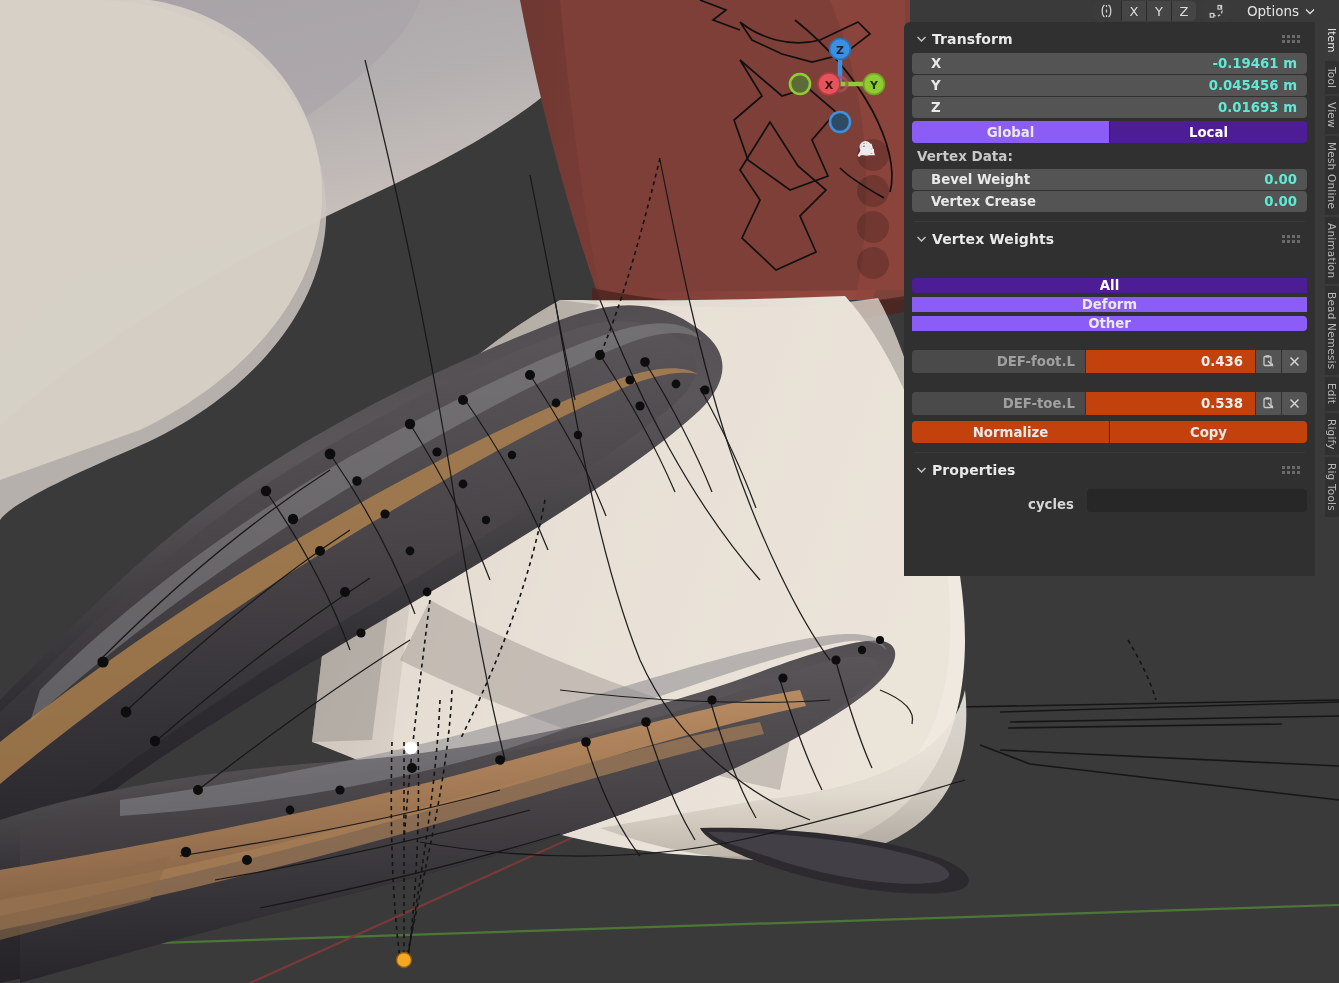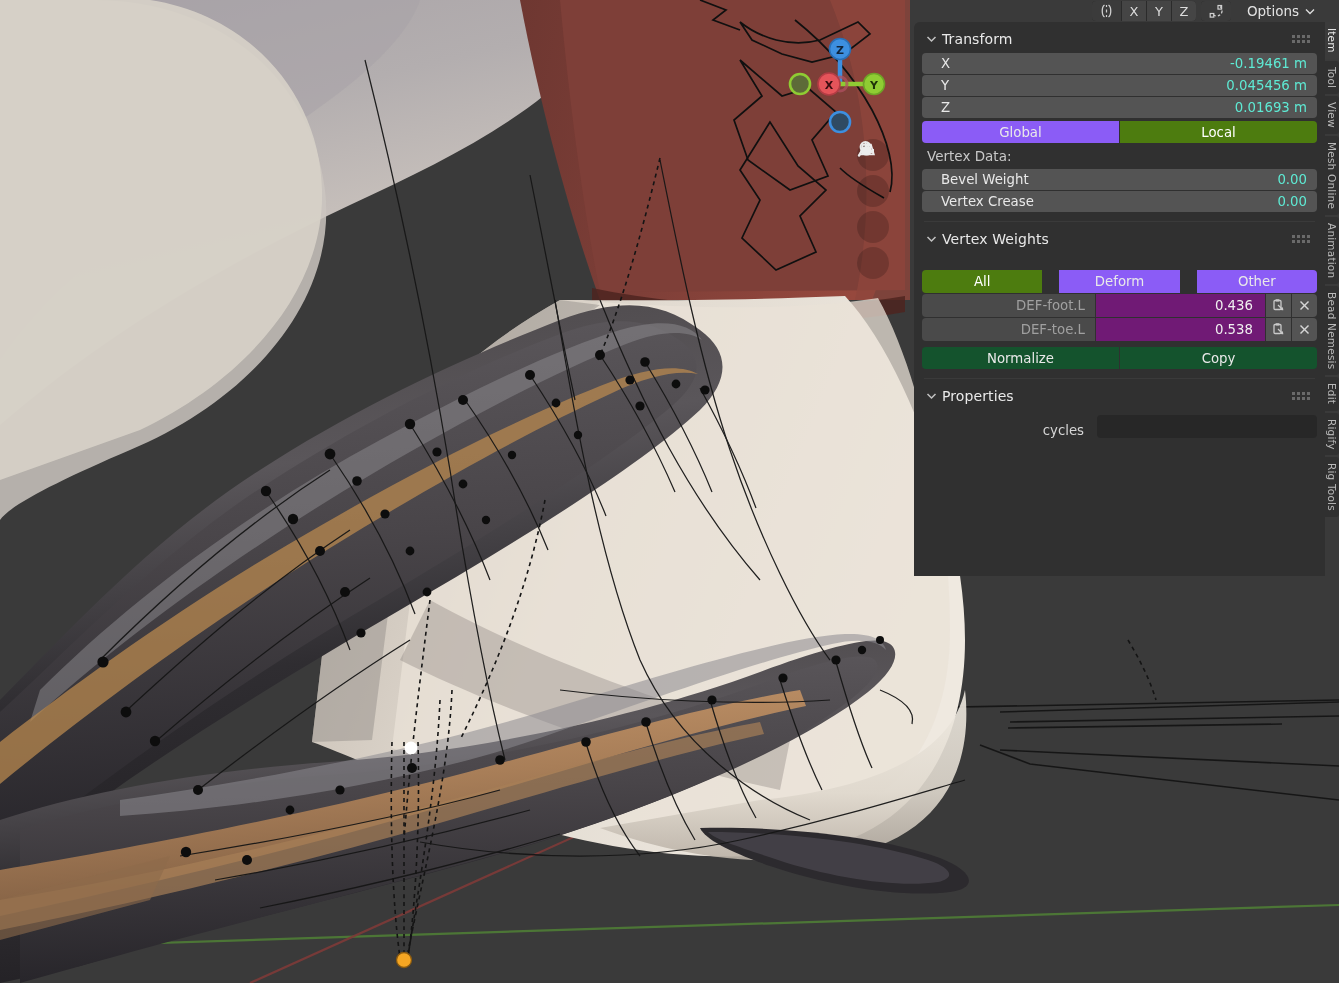--- a/index.html
+++ b/index.html
@@ -25,27 +25,28 @@
   .nav-btn {
     width: 32px; height: 32px; border-radius: 50%;
     background: rgba(0,0,0,0.18);
     display: flex; align-items: center; justify-content: center;
     margin-bottom: 4px;
   }
   .nav-btn svg { position: static; }
 
   
   #npanel {
-    position: absolute; right: 14px; top: 22px;
+    position: absolute; right: 24px; top: 22px;
     width: 411px; min-height: 554px;
     background: #303030;
     border-top-left-radius: 6px;
     color: #e5e5e5;
     font-size: 13.5px;
     padding-bottom: 10px;
+    font-weight: bold;
   }
   .panel { padding: 0 8px; }
   .panel-head {
     display: flex; align-items: center;
     height: 26px; padding: 0 4px; margin-top: 4px;
     cursor: default;
   }
   .panel-head .chev { width: 16px; color: #c2c2c2; font-size: 11px; line-height: 1; }
   .panel-head .ptitle { flex: 1; font-size: 14px; color: #e9e9e9; letter-spacing: .1px; }
   .dotgrid { display: grid; grid-template-columns: repeat(4, 3px); grid-template-rows: repeat(2, 3px);
@@ -63,48 +64,48 @@
   .field .v { color: #5eead4; }
 
   .seg-row { display: flex; gap: 1px; margin-top: 3px; }
   .seg {
     flex: 1; height: 22px; background: #8b5cf6; color: #e9e9e9;
     display: flex; align-items: center; justify-content: center;
     font-size: 13.3px;
   }
   .seg:first-child { border-top-left-radius: 4px; border-bottom-left-radius: 4px; }
   .seg:last-child  { border-top-right-radius: 4px; border-bottom-right-radius: 4px; }
-  .seg.active { background: #4d7c0f; color: #ffffff; }
+  .seg.active { background: #4c1d95; color: #ffffff; }
 
   .separator { height: 1px; background: #3a3a3a; margin: 9px 2px 0 2px; }
 
-  .vg-tabs { display: flex; gap: 17px; margin-top: 18px; }
+  .vg-tabs { display: flex; gap: 4px; margin-top: 26px; flex-direction: column; }
   .vg-tabs .seg { height: 23px; }
 
-  .wrow { display: flex; align-items: center; gap: 1px; margin-top: 1px; text-align: center; }
+  .wrow { display: flex; align-items: center; gap: 1px; margin-top: 19px; text-align: center; }
   .wname {
     width: 173px; height: 23px; background: #4a4a4a;
     border-top-left-radius: 4px; border-bottom-left-radius: 4px;
     display: flex; align-items: center; justify-content: flex-end;
     padding-right: 10px; color: #a0a0a0; font-size: 13.3px;
   }
   .wval {
-    flex: 1; height: 23px; background: #701a75;
+    flex: 1; height: 23px; background: #c2410c;
     display: flex; align-items: center; justify-content: flex-end;
     padding-right: 12px; color: #f0f0f0; font-size: 13.3px;
   }
   .wicon {
     width: 25px; height: 23px; background: #545454;
     display: flex; align-items: center; justify-content: center;
   }
   .wicon.last { border-top-right-radius: 4px; border-bottom-right-radius: 4px; }
 
   .btn-row { display: flex; gap: 1px; margin-top: 6px; }
   .btn {
-    flex: 1; height: 22px; background: #14532d; color: #e9e9e9;
+    flex: 1; height: 22px; background: #c2410c; color: #e9e9e9;
     display: flex; align-items: center; justify-content: center; font-size: 13.3px;
   }
   .btn:first-child { border-top-left-radius: 4px; border-bottom-left-radius: 4px; }
   .btn:last-child  { border-top-right-radius: 4px; border-bottom-right-radius: 4px; }
 
   .prop-row { display: flex; align-items: flex-end; margin-top: 6px; }
   .prop-label { width: 175px; text-align: right; padding-right: 13px; color: #d5d5d5; font-size: 13.3px; }
   .prop-box {
     flex: 1; height: 23px; background: #272727; border-radius: 4px;
     display: flex; align-items: center; padding: 0 6px;

